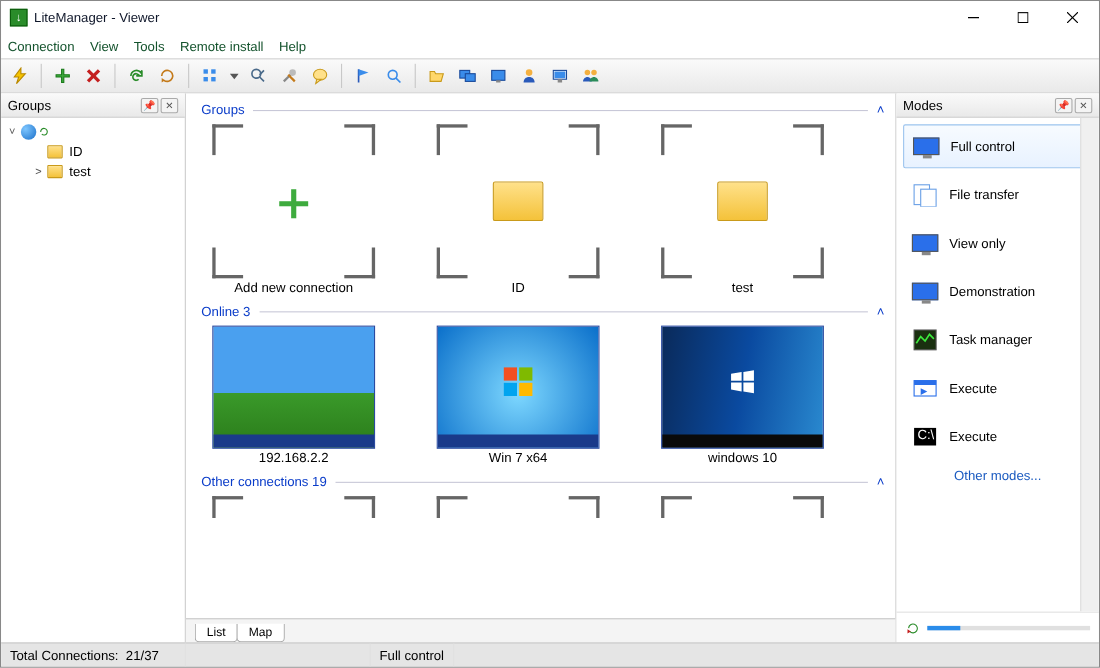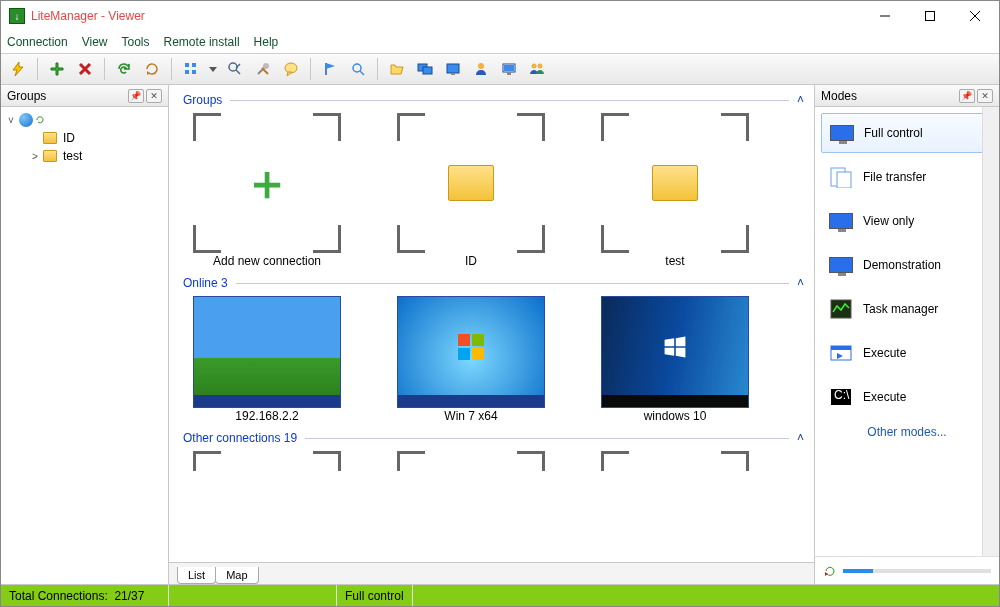--- a/index.html
+++ b/index.html
@@ -1,19 +1,19 @@
 <!DOCTYPE html>
 <html><head>
 <meta charset="utf-8">
 <style>
 *{box-sizing:border-box;margin:0;padding:0;font-family:"Segoe UI",Tahoma,sans-serif;font-size:12px;}
 body{width:1000px;height:607px;background:#fff;overflow:hidden;display:flex;flex-direction:column;border:1px solid #888;}
 .titlebar{height:30px;display:flex;align-items:center;padding:0 2px 0 8px;background:#fff;}
 .titlebar .logo{width:16px;height:16px;background:#2a8c2a;border:1px solid #0a5a0a;margin-right:6px;display:flex;align-items:center;justify-content:center;color:#fff;font-size:10px;font-weight:bold;}
-.titlebar .title{flex:0 0 auto;color:#ef4444;}
+.titlebar .title{flex:0 0 auto;color:#0f172a;}
 .titlebar .spacer{flex:1;}
 .winbtn{width:45px;height:28px;display:flex;align-items:center;justify-content:center;color:#000;}
 .menubar{height:22px;display:flex;align-items:center;padding:0 6px;gap:14px;background:#fff;}
 .menubar span{color:#14532d;cursor:default;}
 .toolbar{height:32px;background:linear-gradient(#fafafa,#e9e9e9);border-top:1px solid #d0d0d0;border-bottom:1px solid #c8c8c8;display:flex;align-items:center;padding:0 6px;gap:6px;}
 .tbtn{width:22px;height:22px;display:flex;align-items:center;justify-content:center;}
 .tsep{width:1px;height:22px;background:#c8c8c8;margin:0 2px;}
 .body{flex:1;display:flex;min-height:0;}
 .panel{display:flex;flex-direction:column;background:#fff;}
 .panel-head{height:22px;background:linear-gradient(#fafafa,#e9e9e9);border-bottom:1px solid #c8c8c8;display:flex;align-items:center;padding:0 6px;font-size:12px;color:#000;}
@@ -59,21 +59,21 @@
 .modes::after{content:"";position:absolute;right:0;top:0;bottom:0;width:16px;background:#f0f0f0;border-left:1px solid #ddd;}
 .mode{height:40px;display:flex;align-items:center;gap:8px;padding:0 6px;margin-bottom:4px;}
 .mode.sel{background:linear-gradient(#f7fbff,#e8f2ff);border:1px solid #9ac3ee;border-radius:2px;}
 .micon{width:28px;height:24px;display:flex;align-items:center;justify-content:center;}
 .mon{width:24px;height:16px;background:#2a6fea;border:1px solid #555;position:relative;}
 .mon::after{content:"";position:absolute;bottom:-4px;left:8px;width:8px;height:3px;background:#888;}
 .more{text-align:center;color:#1a5ac0;padding:4px 0;}
 .slider{height:28px;display:flex;align-items:center;gap:6px;padding:0 8px;border-top:1px solid #e0e0e0;}
 .slider .bar{flex:1;height:4px;background:#e0e0e0;position:relative;}
 .slider .bar .fill{position:absolute;left:0;top:0;bottom:0;width:20%;background:#2a8cea;}
-.status{height:22px;border-top:1px solid #c8c8c8;display:flex;align-items:center;background:#84cc16;}
+.status{height:22px;border-top:1px solid #c8c8c8;display:flex;align-items:center;background:#e5e5e5;}
 .status .cell{padding:0 8px;border-right:1px solid #e0e0e0;height:100%;display:flex;align-items:center;}
 svg{display:block;}
 </style>
 </head>
 <body>
 
 <div class="titlebar">
   <div class="logo">↓</div>
   <div class="title">LiteManager - Viewer</div>
   <div class="spacer"></div>

